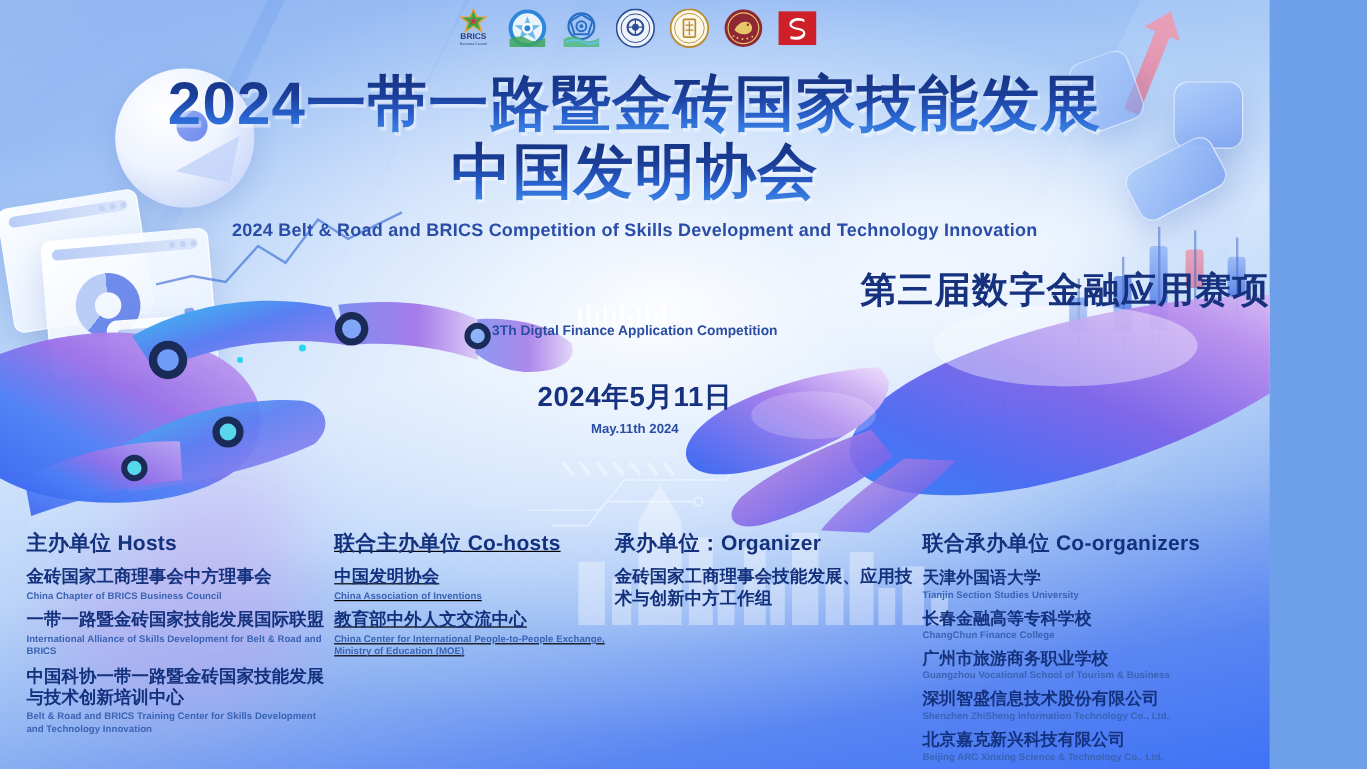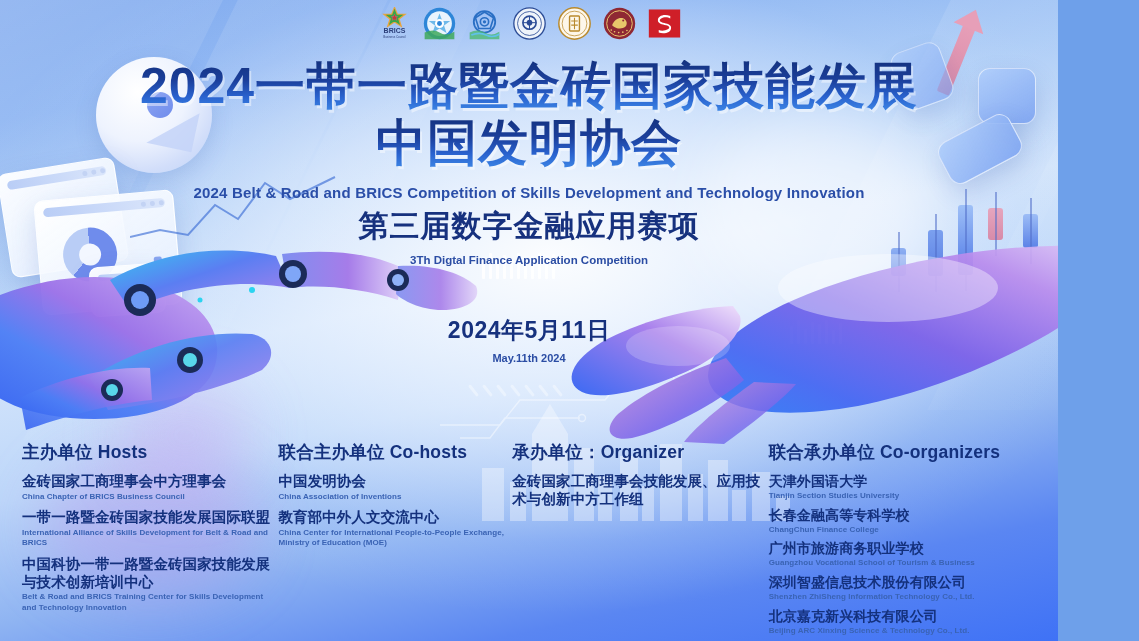--- a/index.html
+++ b/index.html
@@ -131,39 +131,40 @@
     filter:drop-shadow(2px 3px 0 rgba(255,255,255,0.45));
   }
   #title-1{ font-size:50px; }
   #title-2{ font-size:50px; margin-top:4px; }
 
   #title-en{
     margin-top:14px; font-size:15px; font-weight:600; color:#2a4ea8;
     letter-spacing:.2px;
   }
   #sub-cn{
-    margin-top:5px; font-size:30px; font-weight:bold; color:#16317e;
+    margin-top:21px; font-size:30px; font-weight:bold; color:#16317e;
     letter-spacing:1px;
+    text-align:right;
   }
   #sub-en{ margin-top:7px; font-size:11.5px; font-weight:600; color:#2b4da4; }
 
   #date-block{
     position:absolute; top:315px; left:0; width:100%; text-align:center; z-index:30;
   }
   #date-cn{ font-size:23px; font-weight:bold; color:#16317e; letter-spacing:.5px; }
   #date-en{ margin-top:6px; font-size:11px; font-weight:600; color:#2b4da4; }
 
   
   #credits{
     position:absolute; left:0; bottom:0; width:100%; height:215px;
     display:flex; z-index:35; padding:0 22px;
   }
   .col{ position:relative; padding-top:14px; }
   .col-1{ width:283px; }
-  .col-2{ width:258px; }
+  .col-2{ width:258px;text-decoration:underline; }
   .col-3{ width:283px; }
   .col-4{ width:295px; }
 
   .col-head{
     font-size:17.5px; font-weight:bold; color:#14317d;
     margin-bottom:9px; letter-spacing:.2px; white-space:nowrap;
   }
   .org{ margin-bottom:7px; }
   .org-cn{
     font-size:14.5px; font-weight:bold; color:#14317d;

